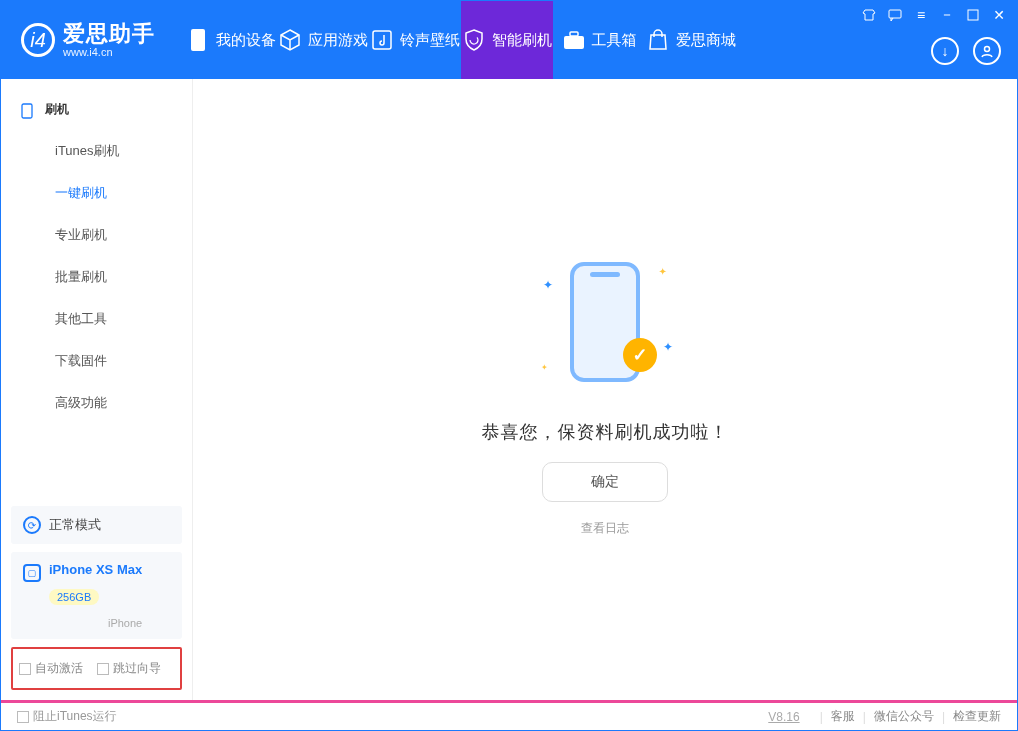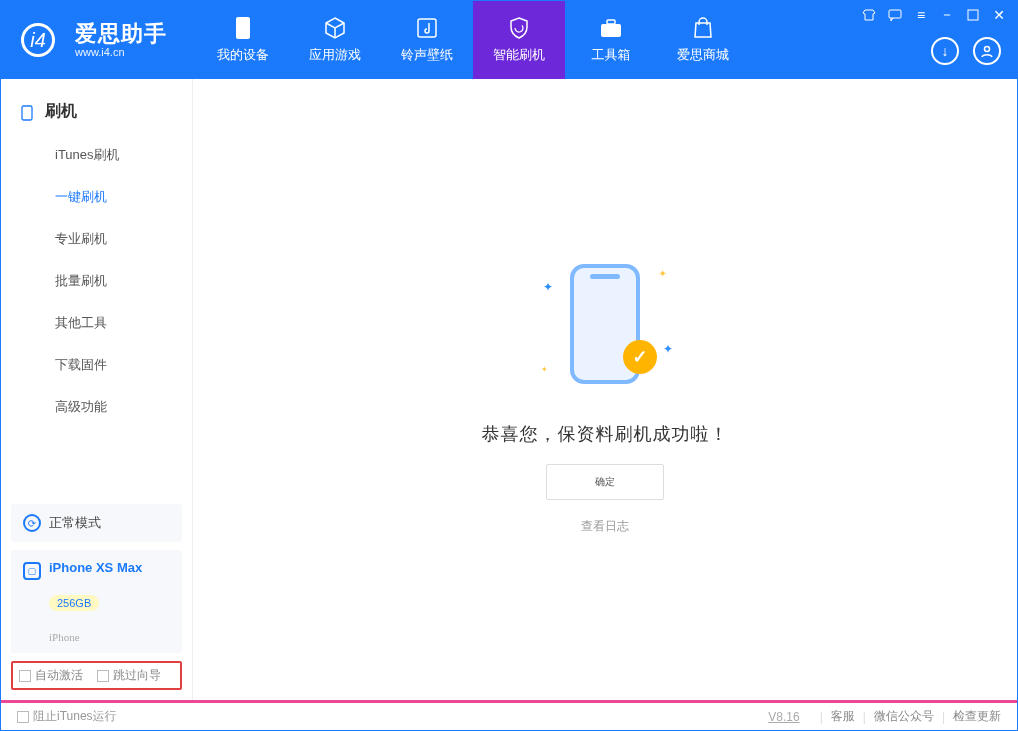--- a/index.html
+++ b/index.html
@@ -2,69 +2,69 @@
 <html><head>
 <meta charset="utf-8">
 <style>
 * { margin: 0; padding: 0; box-sizing: border-box; font-family: "Microsoft YaHei", "PingFang SC", sans-serif; }
 body { background: #fff; width: 1018px; height: 731px; overflow: hidden; border: 1px solid #1b7afc; }
 
 
 .header { height: 78px; background: #1b7afc; display: flex; align-items: stretch; padding: 0 12px 0 20px; position: relative; }
 .logo-block { display: flex; align-items: center; gap: 8px; margin-right: 30px; }
 .logo-circle { width: 34px; height: 34px; border-radius: 50%; border: 3px solid #fff; display: flex; align-items: center; justify-content: center; color: #fff; font-weight: normal; font-size: 20px; font-style: italic; }
-.logo-text { color: #fff; line-height: 1.1; margin-left: 12px; }
+.logo-text { color: #fff; line-height: 1.1; }
 .logo-text .brand { font-size: 22px; font-weight: 600; letter-spacing: 1px; }
 .logo-text .url { font-size: 11px; opacity: .9; }
 .tabs { display: flex; align-items: stretch; }
-.tab { width: 92px; display: flex; flex-direction: column; align-items: center; justify-content: center; color: #fff; font-size: 13px; cursor: pointer; gap: 6px; }
+.tab { width: 92px; display: flex; flex-direction: row; align-items: center; justify-content: center; color: #fff; font-size: 15px; cursor: pointer; gap: 6px; }
 .tab.active { background: #6d28d9; }
 .tab .ico { width: 24px; height: 24px; display: flex; align-items: center; justify-content: center; }
 .win-icons { position: absolute; top: 6px; right: 10px; display: flex; gap: 10px; color: #fff; }
 .win-icons span { width: 16px; height: 16px; display: inline-flex; align-items: center; justify-content: center; cursor: pointer; font-size: 14px; }
 .acct-icons { position: absolute; top: 36px; right: 16px; display: flex; gap: 14px; }
 .acct-icons .circ { width: 28px; height: 28px; border: 2px solid #fff; border-radius: 50%; display: flex; align-items: center; justify-content: center; color: #fff; font-size: 14px; cursor: pointer; }
 
 
 .body { display: flex; height: calc(100% - 78px - 30px); }
 .sidebar { width: 192px; border-right: 1px solid #eee; display: flex; flex-direction: column; }
 .side-scroll { flex: 1; overflow: auto; padding-top: 10px; }
-.group-header { display: flex; align-items: center; gap: 10px; padding: 12px 20px; font-size: 16px; color: #333; font-weight: 600; }
+.group-header { display: flex; align-items: center; gap: 10px; padding: 12px 20px; font-size: 12px; color: #333; font-weight: 600; }
 .group-header .gico { width: 14px; height: 14px; color: #888; }
 .side-item { padding: 12px 20px 12px 54px; font-size: 13px; color: #555; cursor: pointer; }
 .side-item.active { color: #1b7afc; }
 .side-bottom { padding: 10px; }
 .mode-box, .device-box { background: #f6f8fb; border-radius: 3px; padding: 10px 12px; margin-bottom: 8px; display: flex; align-items: flex-start; gap: 8px; }
 .mode-box { align-items: center; }
 .mode-ico { width: 18px; height: 18px; border: 2px solid #1b7afc; border-radius: 50%; display: flex; align-items: center; justify-content: center; font-size: 10px; color: #1b7afc; }
 .mode-text { font-size: 13px; color: #444; }
 .device-box { flex-direction: row; }
 .dev-ico { width: 18px; height: 18px; border: 2px solid #1b7afc; border-radius: 4px; display: flex; align-items: center; justify-content: center; font-size: 9px; color: #1b7afc; margin-top: 2px; }
-.dev-col { display: flex; flex-direction: column; gap: 20px; }
+.dev-col { display: flex; flex-direction: column; gap: 12px; text-align: right; }
 .dev-name { font-size: 13px; color: #1b7afc; font-weight: 600; }
 .dev-badge { background: #fef9c3; color: #1b7afc; font-size: 11px; padding: 2px 8px; border-radius: 10px; width: fit-content; }
-.dev-type { font-size: 11px; color: #aaa; font-family: Liberation Serif, serif; }
-.opt-row { border: 2px solid #e04040; border-radius: 2px; padding: 4px 6px; display: flex; align-items: center; gap: 14px; }
+.dev-type { font-size: 11px; color: #aaa; }
+.opt-row { border: 2px solid #e04040; border-radius: 2px; padding: 11px 6px; display: flex; align-items: center; gap: 14px; }
 .chk { display: flex; align-items: center; gap: 4px; font-size: 12px; color: #888; }
 .chk-box { width: 12px; height: 12px; border: 1px solid #bbb; display: inline-block; }
 
 
 .main { flex: 1; display: flex; align-items: center; justify-content: center; }
 .success-card { display: flex; flex-direction: column; align-items: center; gap: 18px; }
 .phone-illus { width: 160px; height: 160px; position: relative; display: flex; align-items: center; justify-content: center; }
 .phone-shape { width: 70px; height: 120px; border: 4px solid #7fb9ff; border-radius: 14px; position: relative; background: #eaf3ff; }
 .phone-shape::before { content: ""; position: absolute; top: 6px; left: 50%; transform: translateX(-50%); width: 30px; height: 5px; background: #7fb9ff; border-radius: 3px; }
 .badge-check { position: absolute; right: 28px; bottom: 30px; width: 34px; height: 34px; background: #ffb400; border-radius: 50%; display: flex; align-items: center; justify-content: center; color: #fff; font-size: 18px; font-weight: bold; }
 .sparkle { position: absolute; color: #7fb9ff; font-size: 12px; }
 .sp1 { left: 18px; top: 36px; color: #2f90ff; }
 .sp2 { right: 18px; top: 24px; color: #ffc53d; font-size: 10px; }
 .sp3 { left: 16px; bottom: 30px; color: #ffc53d; font-size: 8px; }
 .sp4 { right: 12px; bottom: 48px; color: #2f90ff; }
 .success-text { font-size: 18px; color: #333; font-weight: 500; letter-spacing: 1px; }
-.ok-btn { border: 1px solid #ddd; background: #fff; padding: 10px 48px; font-size: 10px; color: #555; cursor: pointer; border-radius: 2px; }
+.ok-btn { border: 1px solid #ddd; background: #fff; padding: 10px 48px; font-size: 14px; color: #555; cursor: pointer; border-radius: 10px; }
 .log-link { font-size: 12px; color: #999; cursor: pointer; text-decoration: none; }
 
 
 .footer { height: 30px; border-top: 3px solid #ec4899; display: flex; align-items: center; padding: 0 16px; font-size: 12px; color: #999; }
 .footer .chk { color: #999; }
 .footer-right { margin-left: auto; display: flex; align-items: center; gap: 8px; }
 .footer-right .ver { color: #aaa; margin-right: 12px; text-decoration: underline; }
 .footer-right .sep { color: #ddd; }
 .footer-right a { color: #888; cursor: pointer; }
 

